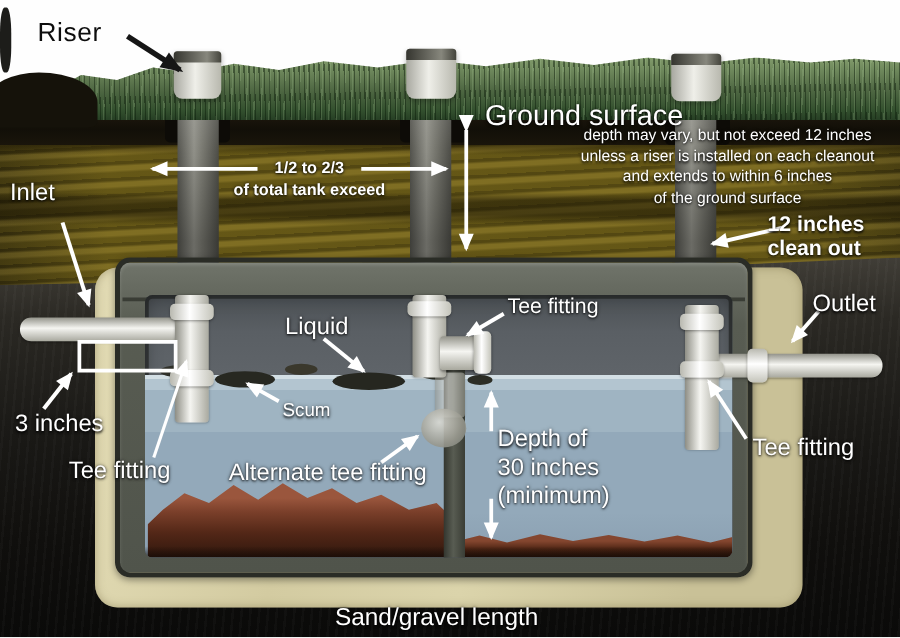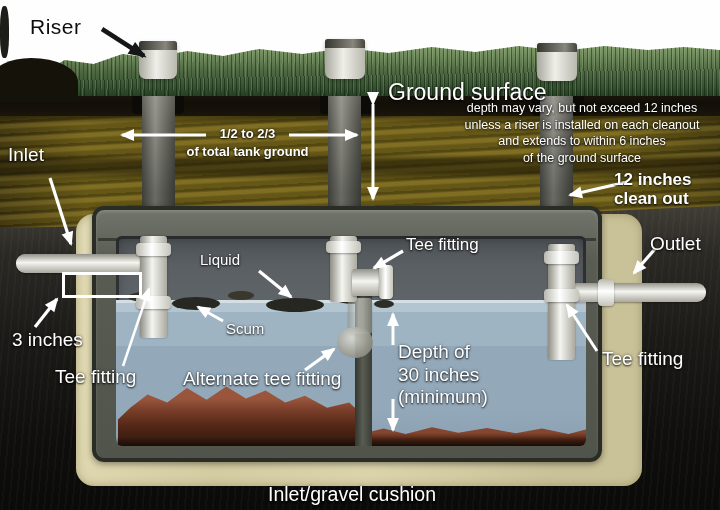--- a/index.html
+++ b/index.html
@@ -109,21 +109,21 @@
     white-space:nowrap; line-height:1.15; font-size:19px; }
   .riser-lbl { left:30px; top:15px; color:#0d0d0d; text-shadow:none; font-size:21px; letter-spacing:.5px; }
   .ground-lbl { left:388px; top:79px; font-size:23px; }
   .depth-note { left:450px; top:100px; width:264px; font-size:12.5px; line-height:16.5px; text-align:center; }
   .tank-len { left:180px; top:125px; width:135px; font-size:13px; font-weight:700; line-height:18px; text-align:center; }
   .inlet-lbl { left:8px; top:144px; }
   .cleanout-lbl { left:614px; top:170px; width:104px; font-size:17px; font-weight:700; line-height:19px; text-align:left; }
   .outlet-lbl { left:650px; top:233px; }
   .three-lbl { left:12px; top:329px; }
   .teeL-lbl { left:55px; top:366px; }
-  .liquid-lbl { left:200px; top:251px; font-size:15px; }
+  .liquid-lbl { left:228px; top:251px; font-size:19px; }
   .scum-lbl { left:226px; top:320px; font-size:15px; }
   .alt-lbl { left:183px; top:368px; }
   .teeC-lbl { left:406px; top:235px; font-size:17px; }
   .depth30-lbl { left:398px; top:341px; font-size:19px; line-height:22.5px; }
   .teeR-lbl { left:602px; top:348px; }
   .sand-lbl { left:268px; top:483px; font-size:19.5px; }
 </style>
 </head>
 <body>
 
@@ -217,35 +217,35 @@
   <div class="lbl riser-lbl">Riser</div>
   <div class="lbl ground-lbl">Ground surface</div>
   <div class="lbl depth-note">
     <div>depth may vary, but not exceed 12 inches</div>
     <div>unless a riser is installed on each cleanout</div>
     <div>and extends to within 6 inches</div>
     <div>of the ground surface</div>
   </div>
   <div class="lbl tank-len">
     <div>1/2 to 2/3</div>
-    <div>of total tank ground</div>
+    <div>of total tank exceed</div>
   </div>
   <div class="lbl inlet-lbl">Inlet</div>
   <div class="lbl cleanout-lbl">
     <div>12 inches</div>
     <div>clean out</div>
   </div>
   <div class="lbl outlet-lbl">Outlet</div>
   <div class="lbl three-lbl">3 inches</div>
   <div class="lbl teeL-lbl">Tee fitting</div>
   <div class="lbl liquid-lbl">Liquid</div>
   <div class="lbl scum-lbl">Scum</div>
   <div class="lbl alt-lbl">Alternate tee fitting</div>
   <div class="lbl teeC-lbl">Tee fitting</div>
   <div class="lbl depth30-lbl">
     <div>Depth of</div>
     <div>30 inches</div>
     <div>(minimum)</div>
   </div>
   <div class="lbl teeR-lbl">Tee fitting</div>
-  <div class="lbl sand-lbl">Inlet/gravel cushion</div>
+  <div class="lbl sand-lbl">Sand/gravel length</div>
 
 </div>
 
 </body></html>

